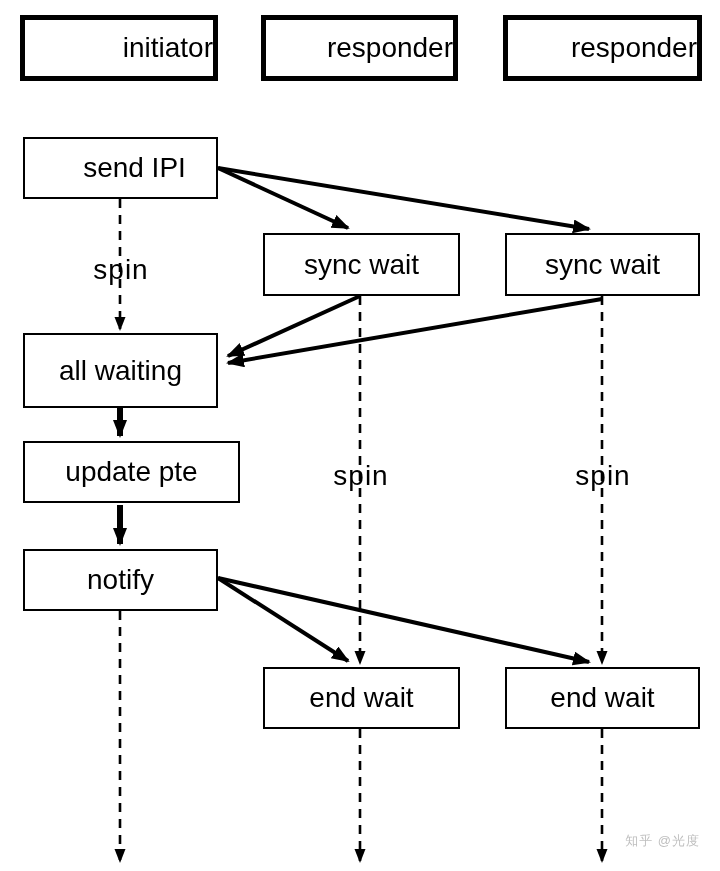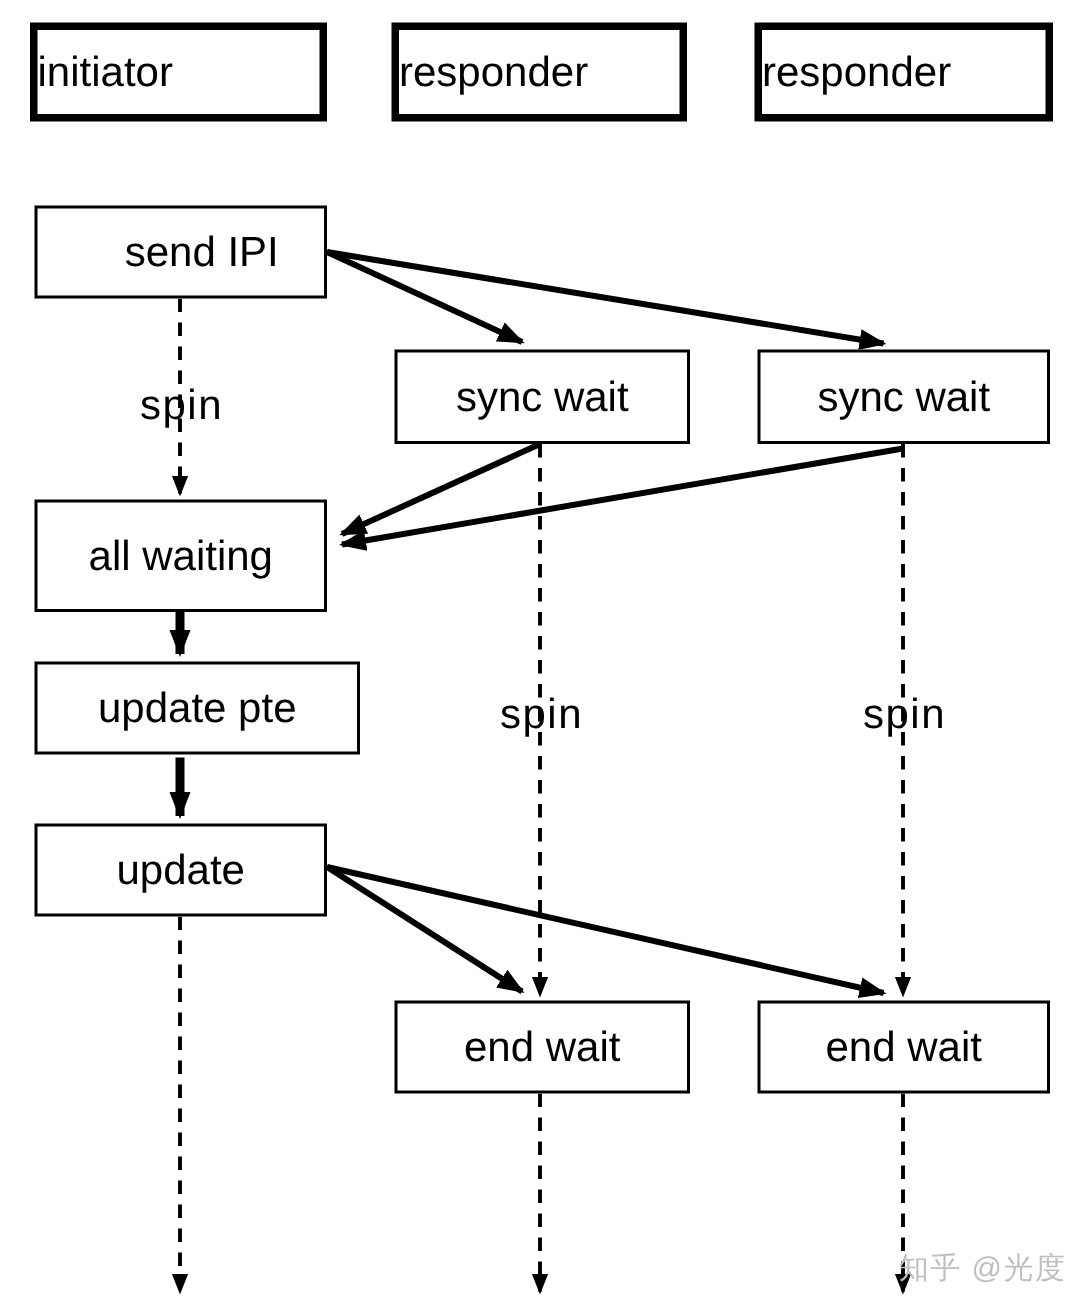--- a/index.html
+++ b/index.html
@@ -4,34 +4,34 @@
 <style>
   html,body{margin:0;padding:0;background:#ffffff;}
   .stage{
     position:relative;width:720px;height:871px;background:var(--box_bg,#ffffff);
     font-family:"Liberation Sans",sans-serif;color:var(--line,#000000);
     overflow:hidden;
   }
   .layer{position:absolute;left:0;top:0;width:720px;height:871px;}
   .hdr{
     position:absolute;box-sizing:border-box;border:5px solid var(--line,#000);
-    background:var(--box_bg,#fff);display:flex;align-items:center;justify-content:flex-start;
+    background:var(--box_bg,#fff);display:flex;align-items:center;justify-content:flex-end;
     font-size:28px;line-height:1;
   }
   .node{
     position:absolute;box-sizing:border-box;border:2px solid var(--line,#000);
     background:var(--box_bg,#fff);display:flex;align-items:center;justify-content:center;
     font-size:28px;line-height:1;
   }
   .spin{
     position:absolute;font-size:28px;line-height:1;
     transform:translate(-50%,-50%);letter-spacing:1px;
   }
   .watermark{
-    position:absolute;right:9px;top:832px;font-size:20px;
+    position:absolute;right:20px;top:832px;font-size:13px;
     color:var(--watermark,#bfbfbf);letter-spacing:1px;
   }
   svg line{stroke:var(--line,#000);}
   svg .solid{stroke-width:4;fill:none;}
   svg .thick{stroke-width:6;fill:none;}
   svg .dash{stroke-width:2.6;stroke-dasharray:9 7;fill:none;}
   svg marker path{fill:var(--line,#000);}
 </style>
 </head>
 <body>
@@ -88,21 +88,21 @@
   <div class="node" style="left:505px;top:233px;width:195px;height:63px;">
     <span>sync wait</span>
   </div>
   <div class="node" style="left:23px;top:333px;width:195px;height:75px;">
     <span>all waiting</span>
   </div>
   <div class="node" style="left:23px;top:441px;width:217px;height:62px;">
     <span>update pte</span>
   </div>
   <div class="node" style="left:23px;top:549px;width:195px;height:62px;">
-    <span>update</span>
+    <span>notify</span>
   </div>
   <div class="node" style="left:263px;top:667px;width:197px;height:62px;">
     <span>end wait</span>
   </div>
   <div class="node" style="left:505px;top:667px;width:195px;height:62px;">
     <span>end wait</span>
   </div>
 
   <div class="spin" style="left:121px;top:270px;">spin</div>
   <div class="spin" style="left:361px;top:476px;">spin</div>

